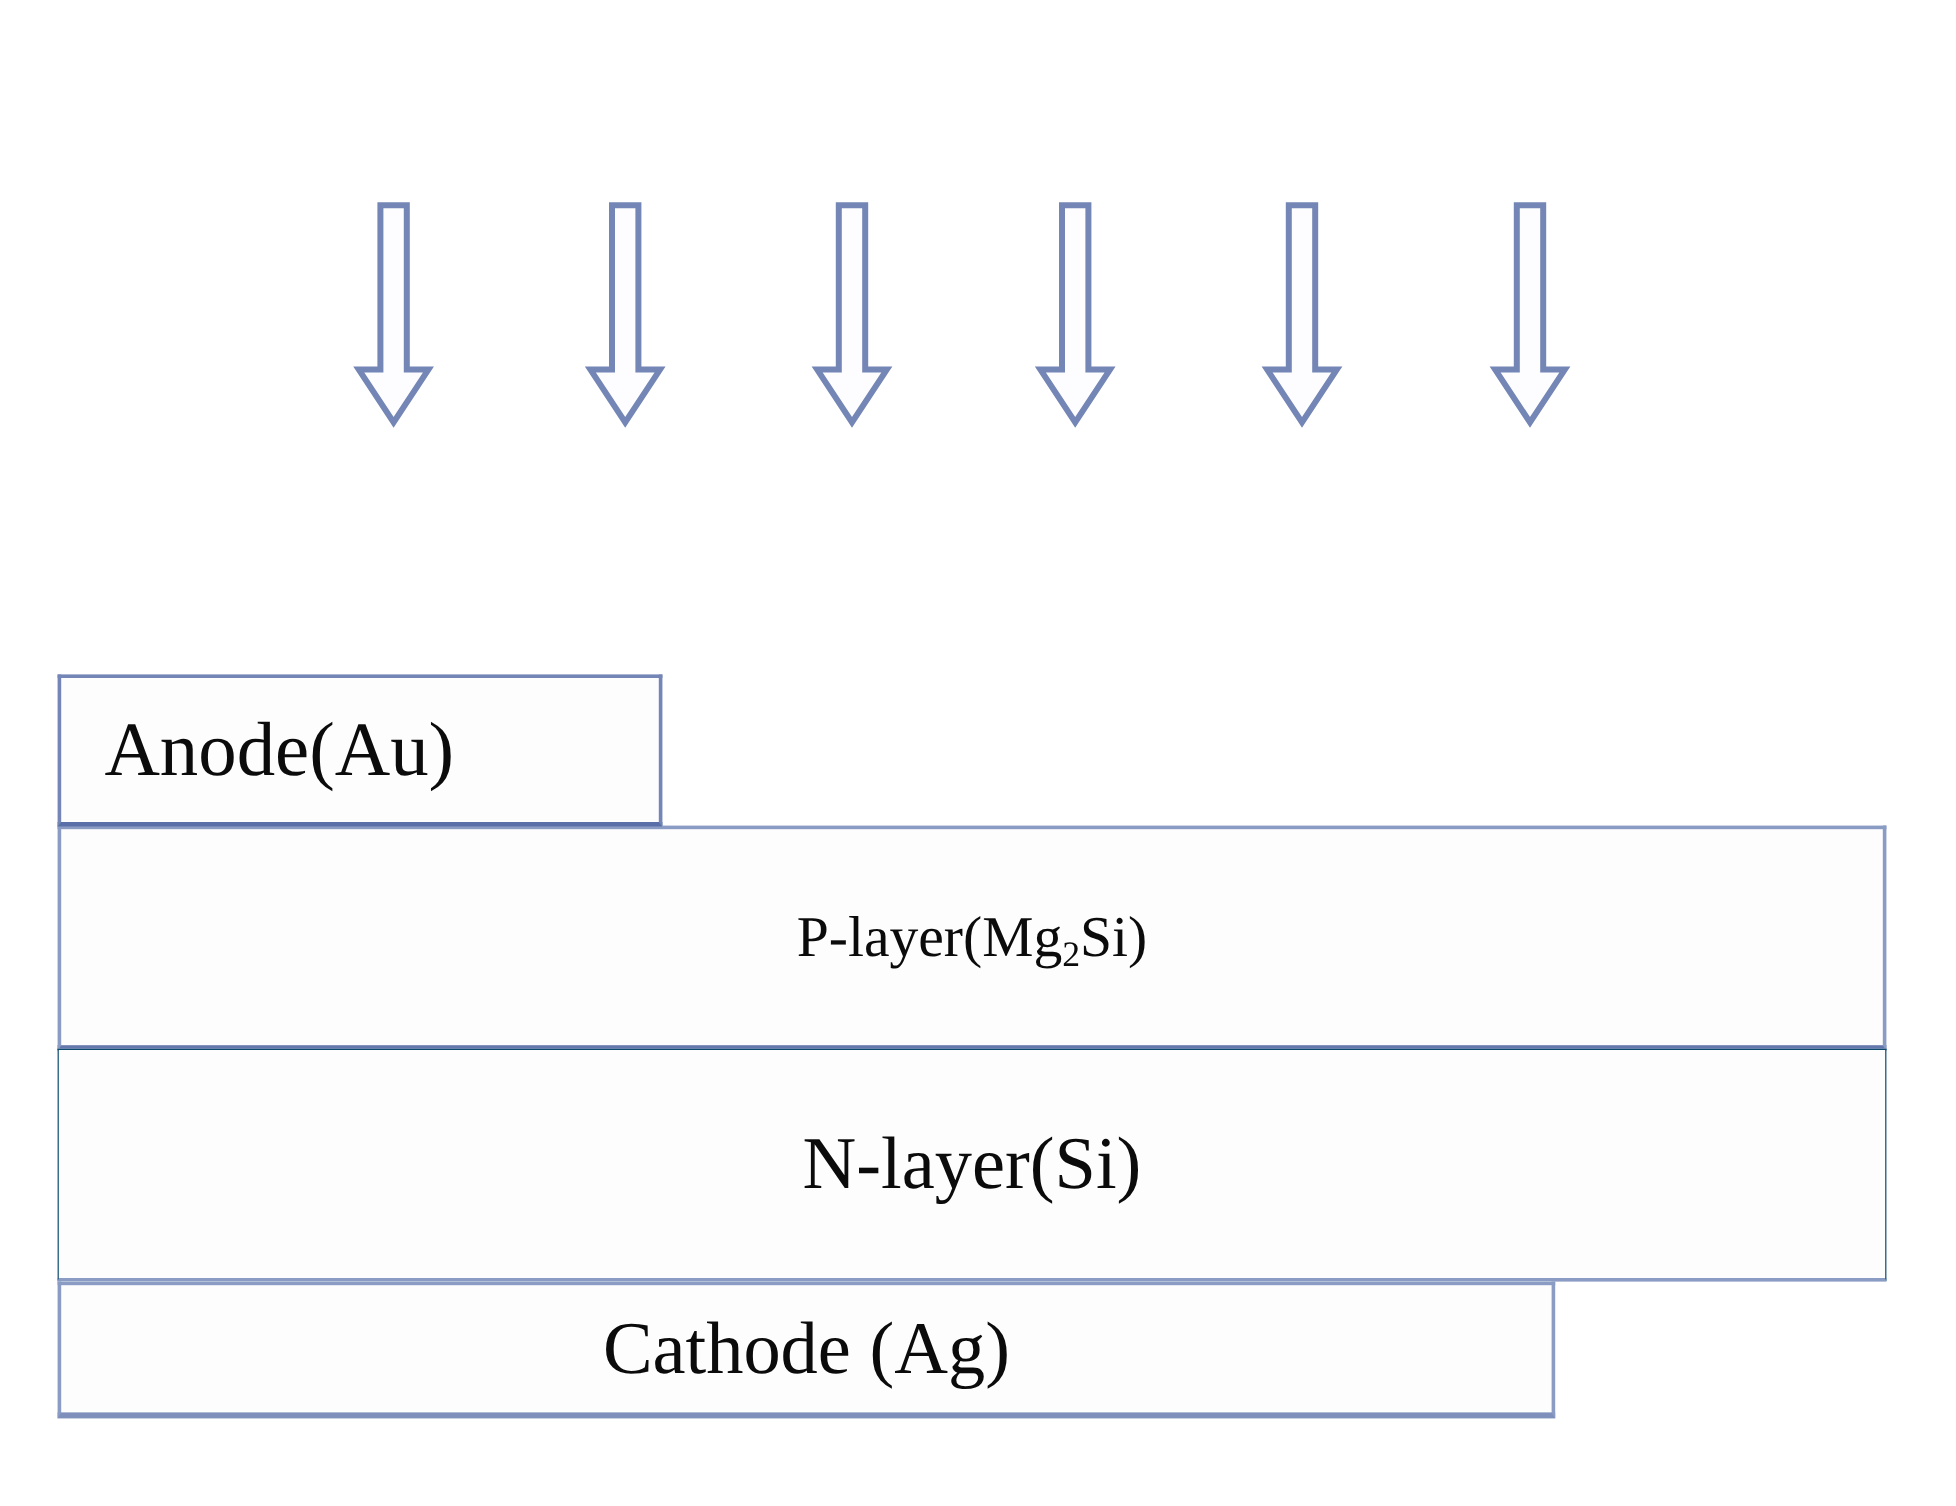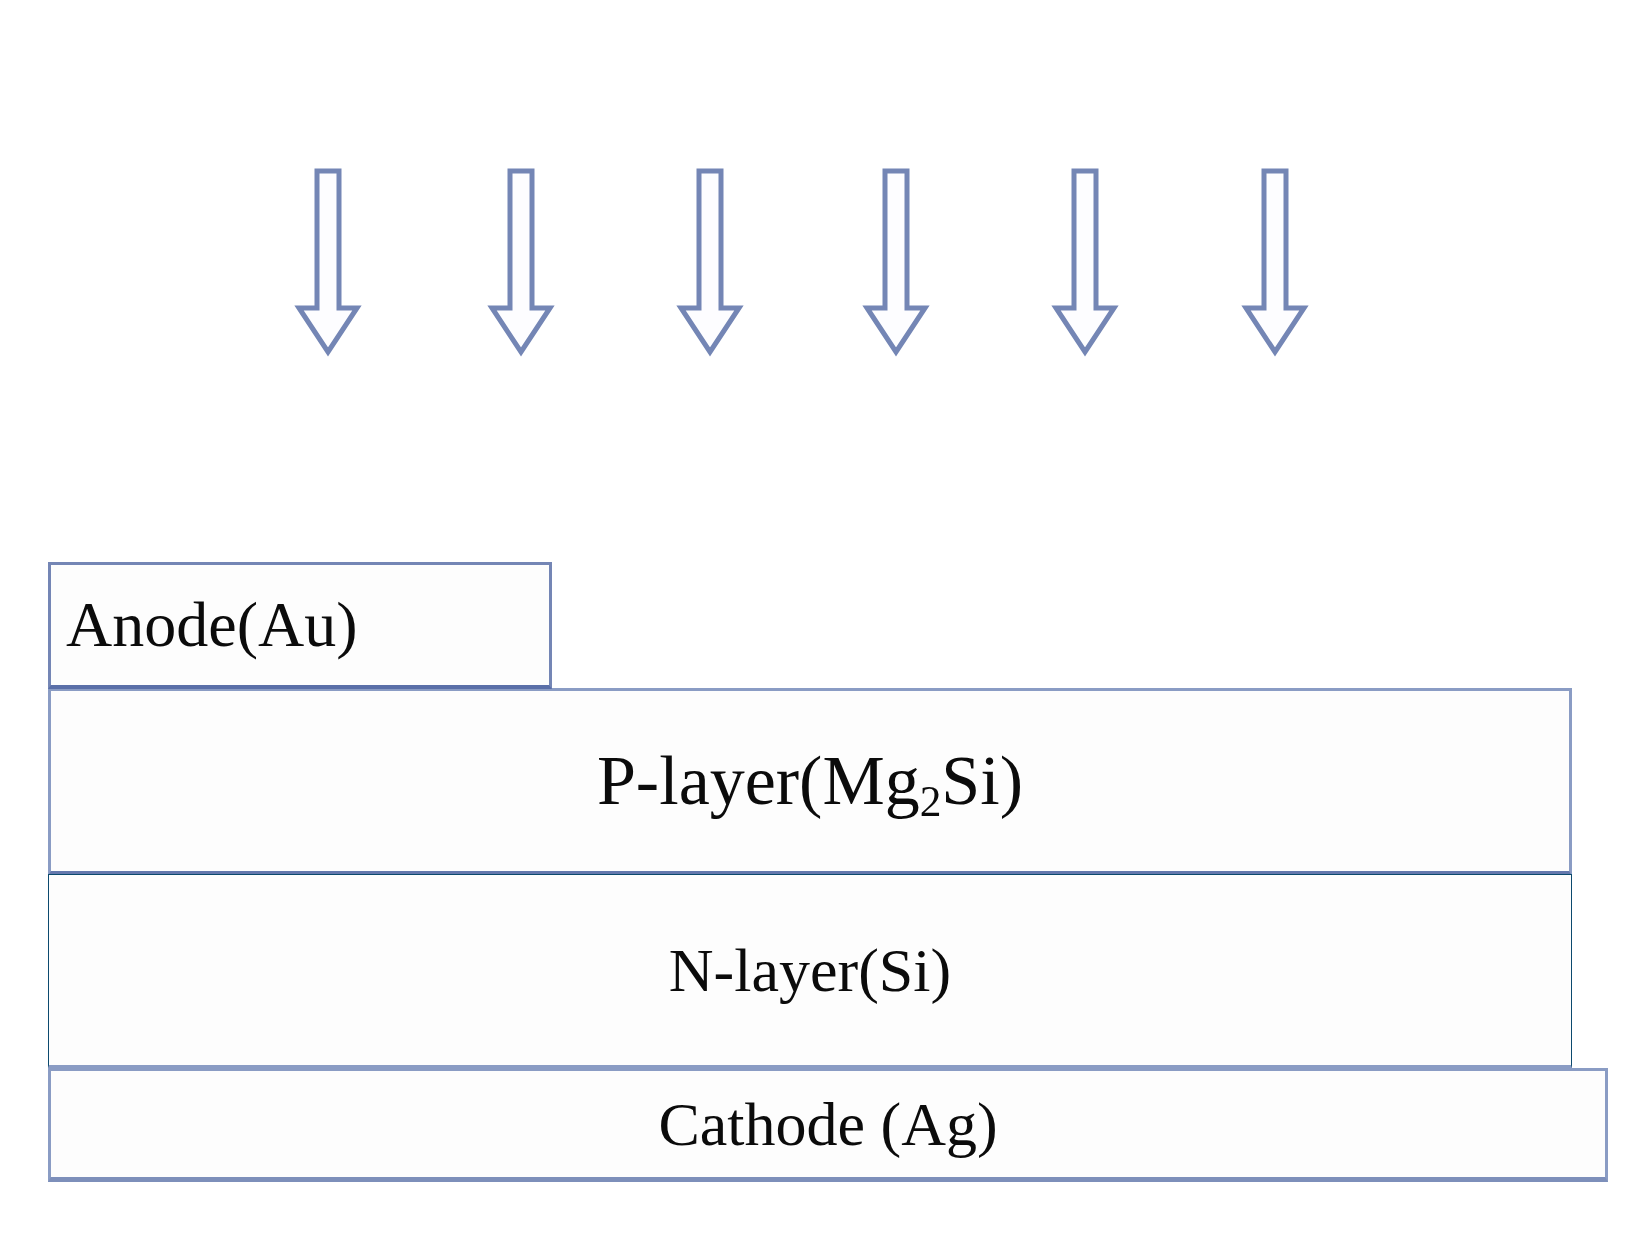--- a/index.html
+++ b/index.html
@@ -77,57 +77,57 @@
 
   
   #layer-anode {
     left: 0;
     top: 0;
     width: 504px;
     height: 127px;
     border: 3px solid #7486b5;
     border-bottom: 4px solid #5a6fa8;
     justify-content: flex-start;
-    padding-left: 15px;
+    padding-left: 36px;
     font-size: 64px;
     z-index: 3;
   }
 
   
   #layer-p {
     left: 0;
     top: 126px;
     width: 1524px;
     height: 188px;
     border: 3px solid #8a9cc4;
     border-top: 3px solid #8a9cc4;
     border-bottom: 5px solid #6478ad;
     justify-content: center;
-    font-size: 70px;
+    font-size: 48px;
     z-index: 1;
   }
 
   
   #layer-n {
     left: 0;
     top: 312px;
     width: 1524px;
     height: 194px;
     border: 1px solid #0c4a6e;
     border-bottom: 3px solid #8a9cc4;
     justify-content: center;
     font-size: 62px;
     z-index: 1;
   }
 
   
   #layer-cathode {
     left: 0;
     top: 506px;
-    width: 1560px;
+    width: 1248px;
     height: 114px;
     border: 3px solid #8a9cc4;
     border-bottom: 5px solid #7d8fba;
     justify-content: center;
     font-size: 62px;
     z-index: 1;
   }
 
   .layer-label {
     white-space: nowrap;

